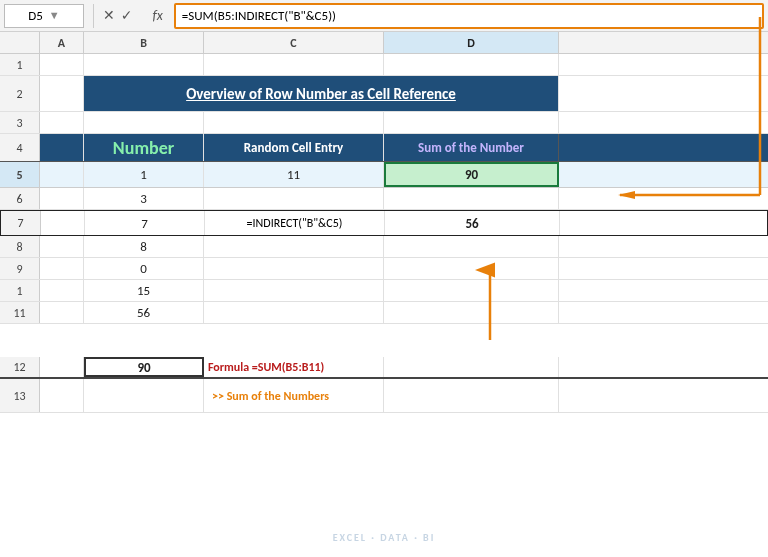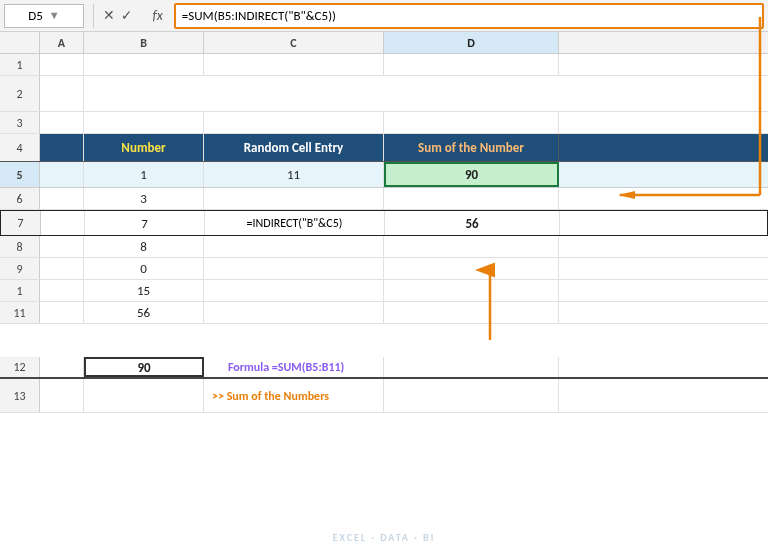--- a/index.html
+++ b/index.html
@@ -199,36 +199,39 @@
     <div class="row-num">1</div>
     <div class="cell cell-a"></div>
     <div class="cell cell-b"></div>
     <div class="cell cell-c"></div>
     <div class="cell cell-d"></div>
   </div>
 
   <div class="sheet-row" style="height:36px; border-bottom:1px solid #e0e0e0;">
     <div class="row-num">2</div>
     <div class="cell cell-a"></div>
+    <div style="width:475px; background:#1f4e79; display:flex; align-items:center; justify-content:center; border-right:1px solid #e0e0e0;">
+      <span style="color:#fff; font-weight:700; font-size:15px; text-decoration:underline;">Overview of Row Number as Cell Reference</span>
+    </div>
   </div>
 
   <div class="sheet-row" style="height:22px;">
     <div class="row-num">3</div>
     <div class="cell cell-a"></div>
     <div class="cell cell-b"></div>
     <div class="cell cell-c"></div>
     <div class="cell cell-d"></div>
   </div>
 
   <div class="sheet-row" style="height:28px; background:#1f4e79; border-bottom:1px solid #555;">
     <div class="row-num" style="background:#f3f3f3;">4</div>
     <div class="cell cell-a" style="background:#1f4e79;"></div>
-    <div class="cell cell-b table-header-bg" style="color:#fde047; font-weight:700; font-size:13px;">Number</div>
+    <div class="cell cell-b table-header-bg" style="color:#86efac; font-weight:700; font-size:18px;">Number</div>
     <div class="cell cell-c table-header-bg" style="color:#fff; font-weight:700; font-size:13px;">Random Cell Entry</div>
-    <div class="cell cell-d table-header-bg" style="color:#fdba74; font-weight:700; font-size:13px; border-right:1px solid #555;">Sum of the Number</div>
+    <div class="cell cell-d table-header-bg" style="color:#c4b5fd; font-weight:700; font-size:13px; border-right:1px solid #555;">Sum of the Number</div>
   </div>
 
   <div class="sheet-row row-selected" style="height:26px; border-bottom:1px solid #ccc;">
     <div class="row-num" style="background:#d4e8f5; font-weight:700;">5</div>
     <div class="cell cell-a" style="background:#e8f4fc;"></div>
     <div class="cell cell-b" style="background:#e8f4fc;">1</div>
     <div class="cell cell-c" style="background:#e8f4fc;">11</div>
     <div class="cell cell-d col-d-active" style="border:2px solid #1a7a3c; background:#c6efce; font-weight:600;">90</div>
   </div>
 
@@ -279,21 +282,21 @@
     <div class="cell cell-a"></div>
     <div class="cell cell-b">56</div>
     <div class="cell cell-c"></div>
     <div class="cell cell-d"></div>
   </div>
 
   <div class="sheet-row" style="height:22px; border-bottom:2px solid #444;margin-top:33px;">
     <div class="row-num">12</div>
     <div class="cell cell-a"></div>
     <div class="cell cell-b" style="border:2px solid #333; font-weight:600;">90</div>
-    <div class="cell cell-c" style="color:#8b5cf6; font-size:12px; font-weight:700; padding-left:24px; justify-content:flex-start;">
+    <div class="cell cell-c" style="color:#b91c1c; font-size:12px; font-weight:700; padding-left:4px; justify-content:flex-start;">
       <span>Formula =SUM(B5:B11)</span>
     </div>
     <div class="cell cell-d"></div>
   </div>
 
   <div class="sheet-row" style="height:34px;">
     <div class="row-num">13</div>
     <div class="cell cell-a"></div>
     <div class="cell cell-b"></div>
     <div class="cell cell-c" style="color:#e8800a; font-size:12px; font-weight:700; padding-left:8px; justify-content:flex-start;">

